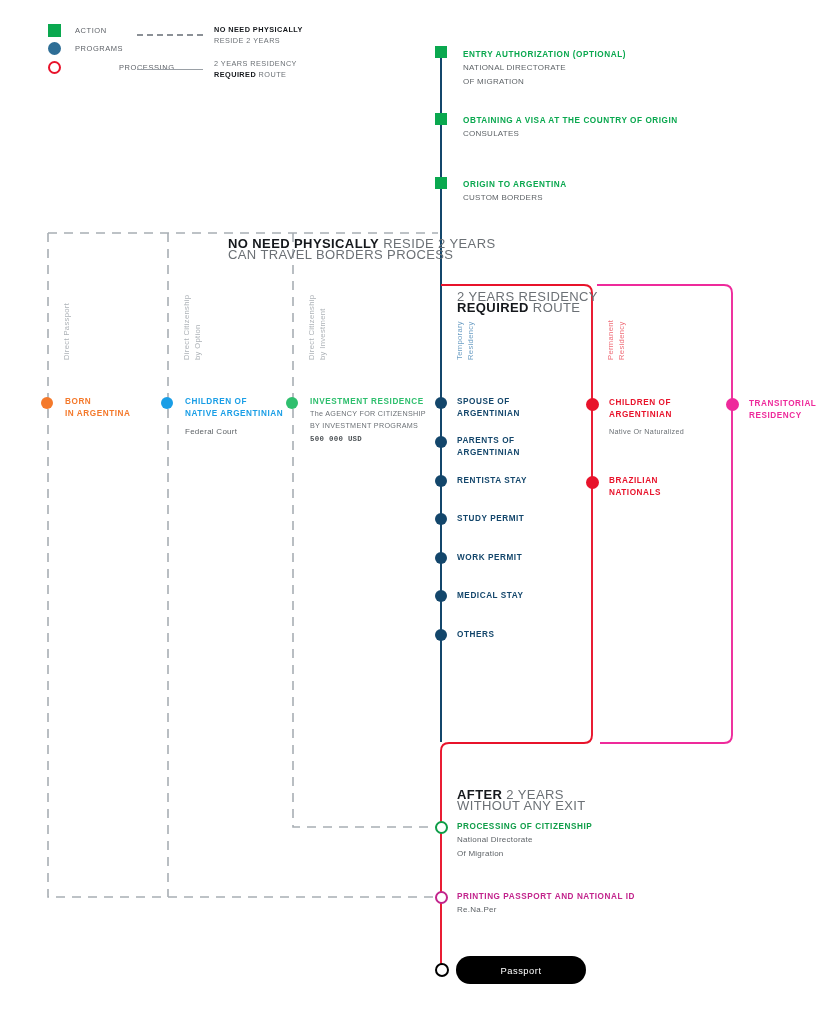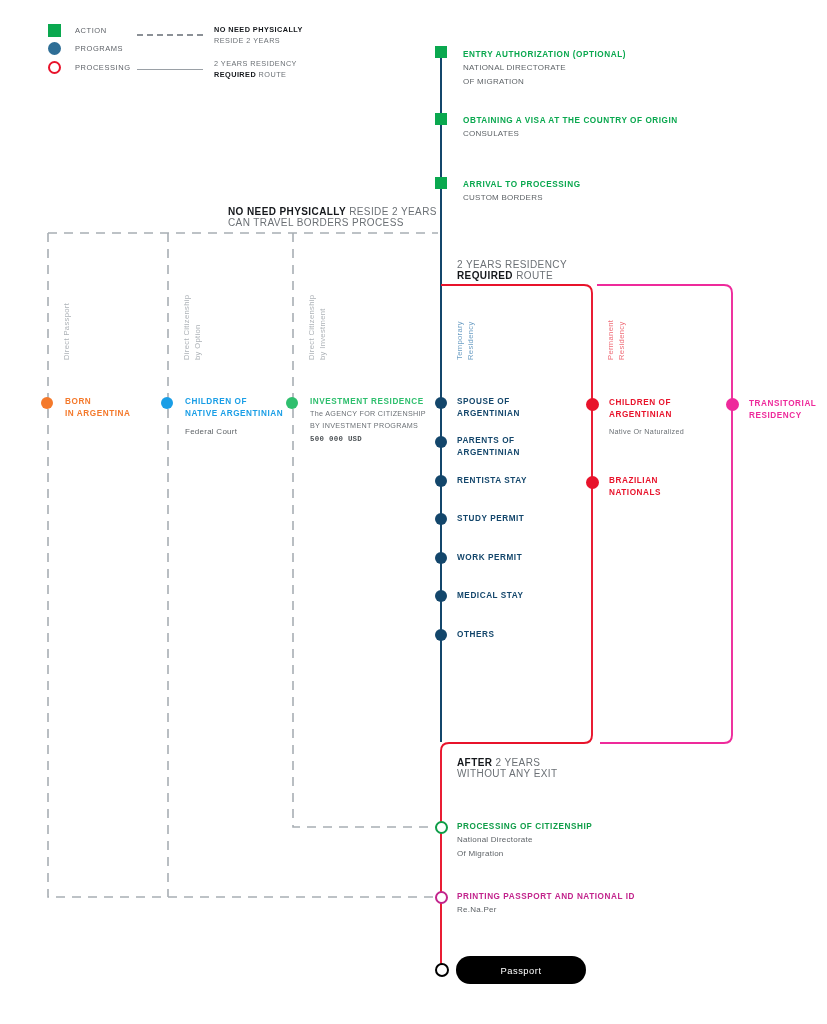--- a/index.html
+++ b/index.html
@@ -53,21 +53,21 @@
     font-size:7.6px;
     letter-spacing:.35px;
     color:#adb2b7;
     line-height:10.5px;
     white-space:nowrap;
   }
   .vrot.blue{color:#6c9ec4;}
   .vrot.red{color:#ef6d78;}
 
   
-  .annot{position:absolute;font-size:10px;letter-spacing:.4px;line-height:10.5px;color:#6b7075;white-space:nowrap;}
+  .annot{position:absolute;font-size:13px;letter-spacing:.4px;line-height:10.5px;color:#6b7075;white-space:nowrap;margin-top:32px;}
   .annot b{color:#15181c;font-weight:bold;}
 
   
   .pill{
     position:absolute;
     background:#000000;
     border-radius:22px;
     display:flex;align-items:center;justify-content:center;
   }
   .pill span{color:#ffffff;font-size:9.4px;letter-spacing:.5px;}
@@ -99,21 +99,21 @@
     <div class="lg-row" style="left:48px;top:24px;">
       <span class="lg-sq"></span>
       <span class="lg-lbl">ACTION</span>
     </div>
 
     <div class="lg-row" style="left:48px;top:42px;">
       <span class="lg-ci"></span>
       <span class="lg-lbl">PROGRAMS</span>
     </div>
 
-    <div class="lg-row" style="left:48px;top:61px;">
+    <div class="lg-row" style="left:48px;top:61px;gap:44px;">
       <span class="lg-ho"></span>
       <span class="lg-lbl">PROCESSING</span>
     </div>
 
     <div class="lg-row" style="left:137px;top:24px;">
       <span class="lg-dash"></span>
       <span class="lg-txt"><b>NO NEED PHYSICALLY</b><br><span>RESIDE 2 YEARS</span></span>
     </div>
 
     <div class="lg-row" style="left:137px;top:58px;">
@@ -130,21 +130,21 @@
   </div>
 
   <div class="sq" style="left:435px;top:113px;width:12px;height:12px;background:#0aa84f;"></div>
   <div class="lbl" style="left:463px;top:115px;">
     <div class="t-title c-green">OBTAINING A VISA AT THE COUNTRY OF ORIGIN</div>
     <div class="t-sub">CONSULATES</div>
   </div>
 
   <div class="sq" style="left:435px;top:177px;width:12px;height:12px;background:#0aa84f;"></div>
   <div class="lbl" style="left:463px;top:179px;">
-    <div class="t-title c-green">ARRIVAL TO PROCESSING</div>
+    <div class="t-title c-green">ORIGIN TO ARGENTINA</div>
     <div class="t-sub">CUSTOM BORDERS</div>
   </div>
 
   <div class="annot" style="left:228px;top:207px;text-align:right;width:130px;">
     <b>NO NEED PHYSICALLY</b><span> RESIDE 2 YEARS</span><br>
     <span>CAN TRAVEL BORDERS PROCESS</span>
   </div>
 
   <div class="annot" style="left:457px;top:260px;">
     <span>2 YEARS RESIDENCY</span><br>

